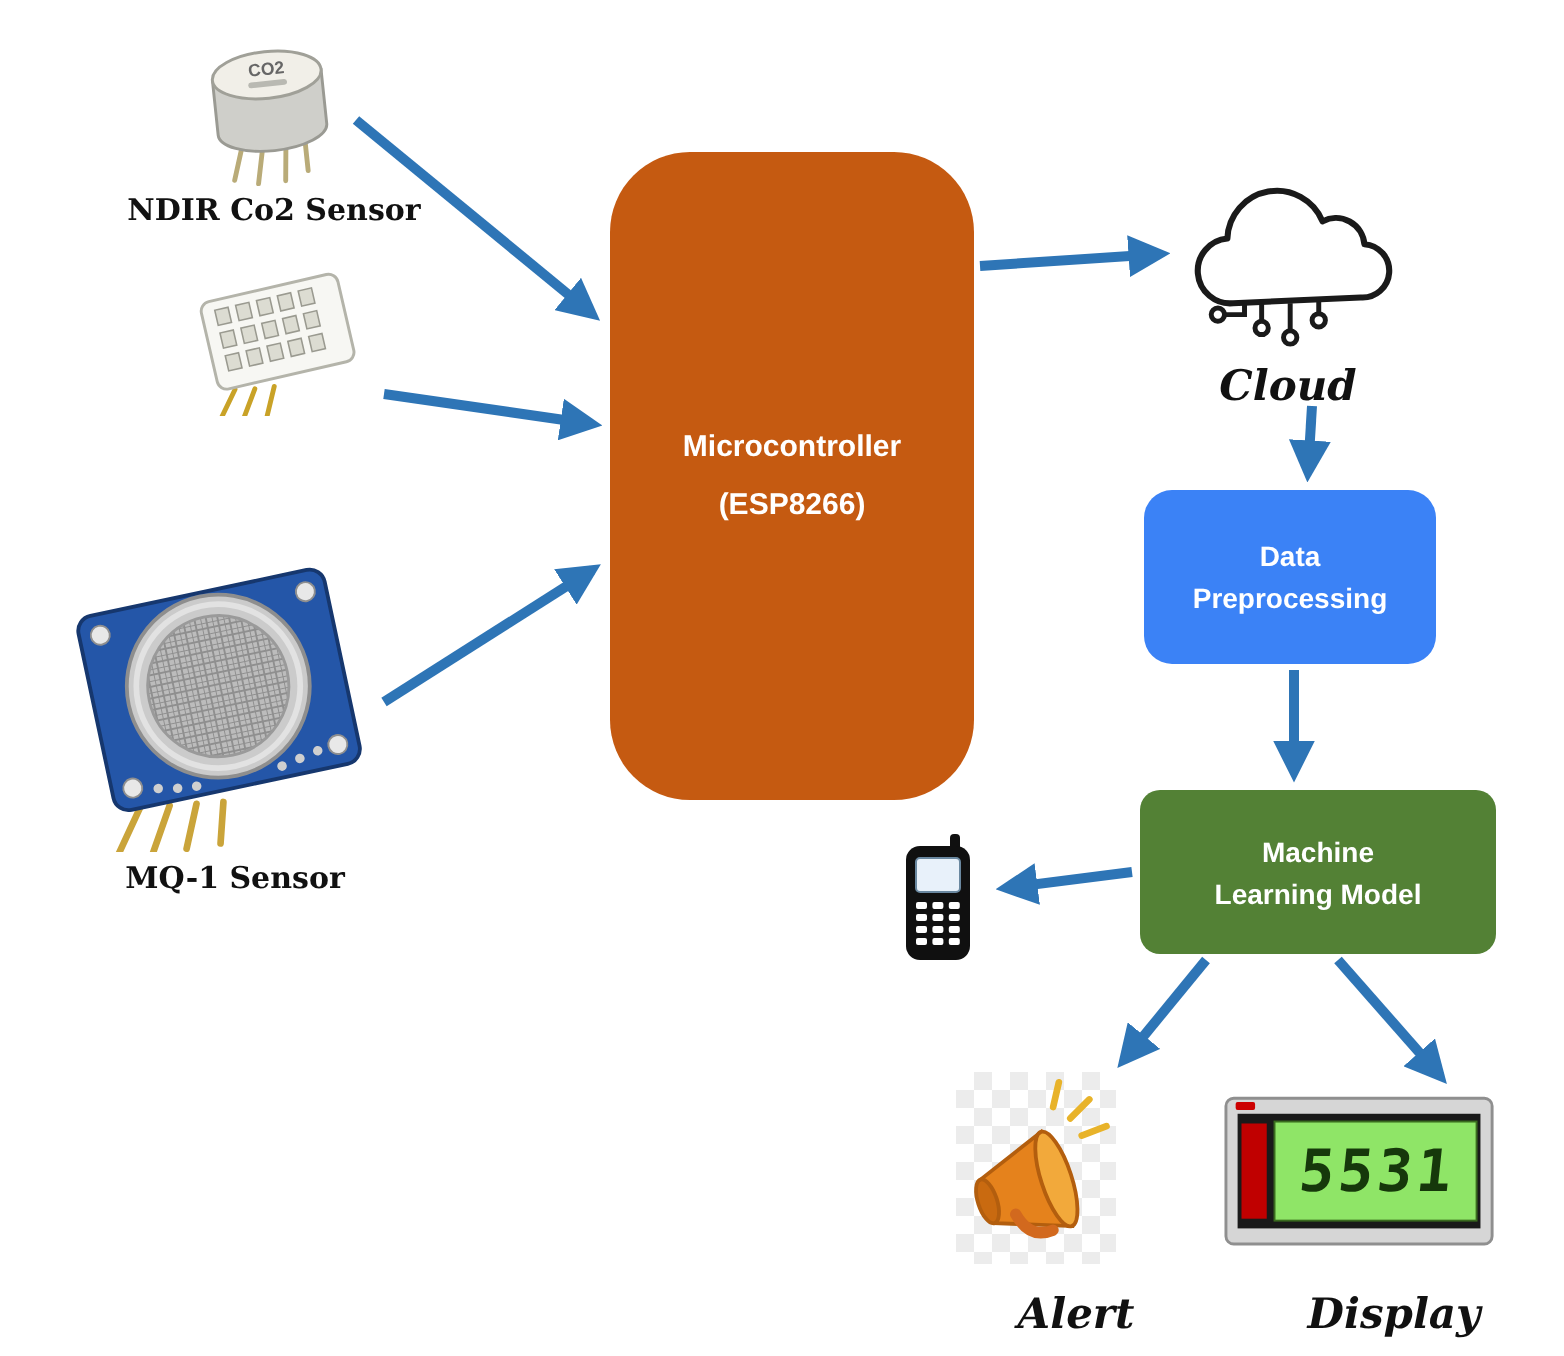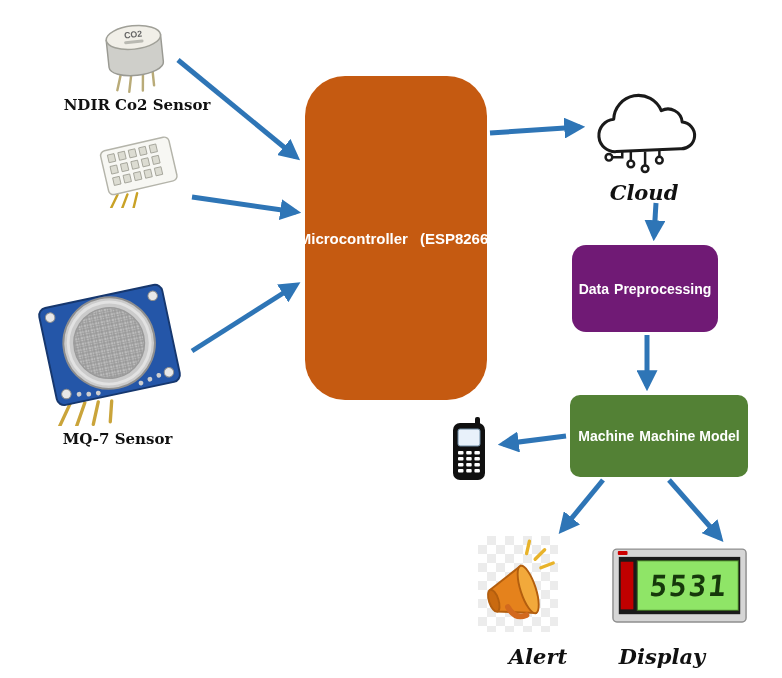--- a/index.html
+++ b/index.html
@@ -10,47 +10,47 @@
   }
   .arrows { position:absolute; left:0; top:0; width:782px; height:678px; z-index:3; pointer-events:none; }
   .img { position:absolute; z-index:2; }
   .img svg { width:100%; height:100%; display:block; }
   .caption {
     position:absolute; z-index:2; font-family:"DejaVu Serif", serif;
     font-weight:700; font-size:15px; color:#111; text-align:center; line-height:1.2;
   }
   .caption.italic { font-style:italic; font-size:21px; }
   .box {
-    position:absolute; z-index:2; display:flex; 
+    position:absolute; z-index:2; display:flex; flex-direction:column;
     align-items:center; justify-content:center; color:#ffffff; font-weight:700;
     text-align:center;
   }
   .mcu  { left:305px; top:76px;  width:182px; height:324px; border-radius:40px; background:#C55A11; font-size:15px; gap:12px; }
-  .prep { left:572px; top:245px; width:146px; height:87px;  border-radius:14px; background:#701a75; font-size:14px; gap:5px; }
+  .prep { left:572px; top:245px; width:146px; height:87px;  border-radius:14px; background:#3b82f6; font-size:14px; gap:5px; }
   .ml   { left:570px; top:395px; width:178px; height:82px;  border-radius:10px; background:#538135; font-size:14px; gap:5px; }
 
   .ndir        { left:96px;  top:10px;  width:78px;  height:86px; }
   .dht         { left:88px;  top:136px; width:100px; height:72px; }
   .mq4         { left:28px;  top:268px; width:162px; height:158px; }
   .cloudicon   { left:588px; top:70px;  width:118px; height:108px; }
   .mobileicon  { left:448px; top:416px; width:42px;  height:66px; }
   .alerticon   {
     left:478px; top:536px; width:80px; height:96px;
     background: repeating-conic-gradient(#ececec 0% 25%, #ffffff 0% 50%);
     background-size: 18px 18px;
   }
   .displayicon { left:612px; top:546px; width:136px; height:82px; }
 
   .cap-ndir    { left:52px;  top:96px;  width:170px; }
   .cap-dht     { left:55px;  top:226px; width:140px; }
   .cap-mq4     { left:45px;  top:430px; width:145px; }
   .cap-cloud   { left:598px; top:180px; width:92px;  }
   .cap-mobile  { left:382px; top:492px; width:112px; }
   .cap-alert   { left:498px; top:644px; width:80px;  }
-  .cap-display { left:612px; top:644px; width:100px; }
+  .cap-display { left:647px; top:644px; width:100px; }
 </style>
 </head>
 <body>
 
 <div class="canvas">
 
   <svg class="arrows" viewBox="0 0 782 678">
     <defs>
       <marker id="arrowhead" viewBox="0 0 10 10" refX="7.5" refY="5" markerWidth="4.2" markerHeight="4.2" orient="auto-start-reverse">
         <path d="M0,0 L10,5 L0,10 z" fill="#2E75B6"></path>
@@ -146,21 +146,21 @@
           <circle cx="110" cy="124" r="2.5"></circle>
             <circle cx="120" cy="122" r="2.5"></circle>
             <circle cx="130" cy="120" r="2.5"></circle>
         </g>
         <circle cx="86" cy="76" r="48" fill="#cbcbcb" stroke="#8e8e8e" stroke-width="2"></circle>
         <circle cx="86" cy="76" r="43" fill="none" stroke="#e2e2e2" stroke-width="3"></circle>
         <circle cx="86" cy="76" r="37" fill="url(#mq4mesh)" stroke="#9a9a9a" stroke-width="1.5"></circle>
       </g>
     </svg>
   </div>
-  <div class="caption cap-mq4">MQ-7 Sensor</div>
+  <div class="caption cap-mq4">MQ-1 Sensor</div>
 
   <div class="box mcu">
     <div>Microcontroller</div>
     <div>(ESP8266)</div>
   </div>
 
   <div class="img cloudicon">
     <svg viewBox="0 0 124 112">
       <path d="M30 85 a17 17 0 0 1 -3 -34 a26 26 0 0 1 50 -9 a15 15 0 0 1 22 12 a14 14 0 0 1 -2 28 z" fill="#ffffff" stroke="#1a1a1a" stroke-width="3.2" stroke-linejoin="round"></path>
       <g stroke="#1a1a1a" stroke-width="2.6" fill="#ffffff">
@@ -177,21 +177,21 @@
   </div>
   <div class="caption cap-cloud italic">Cloud</div>
 
   <div class="box prep">
     <div>Data</div>
     <div>Preprocessing</div>
   </div>
 
   <div class="box ml">
     <div>Machine</div>
-    <div>Machine Model</div>
+    <div>Learning Model</div>
   </div>
 
   <div class="img mobileicon">
     <svg viewBox="0 0 42 66">
       <rect x="27" y="1" width="5" height="9" rx="2" fill="#101010"></rect>
       <rect x="5" y="7" width="32" height="57" rx="7" fill="#101010"></rect>
       <rect x="10" y="13" width="22" height="17" rx="2" fill="#e8f1fa" stroke="#6a88a0" stroke-width="1"></rect>
       <g fill="#ffffff">
         <rect x="10" y="35" width="5.5" height="3.5" rx="1"></rect>
           <rect x="18.2" y="35" width="5.5" height="3.5" rx="1"></rect>

